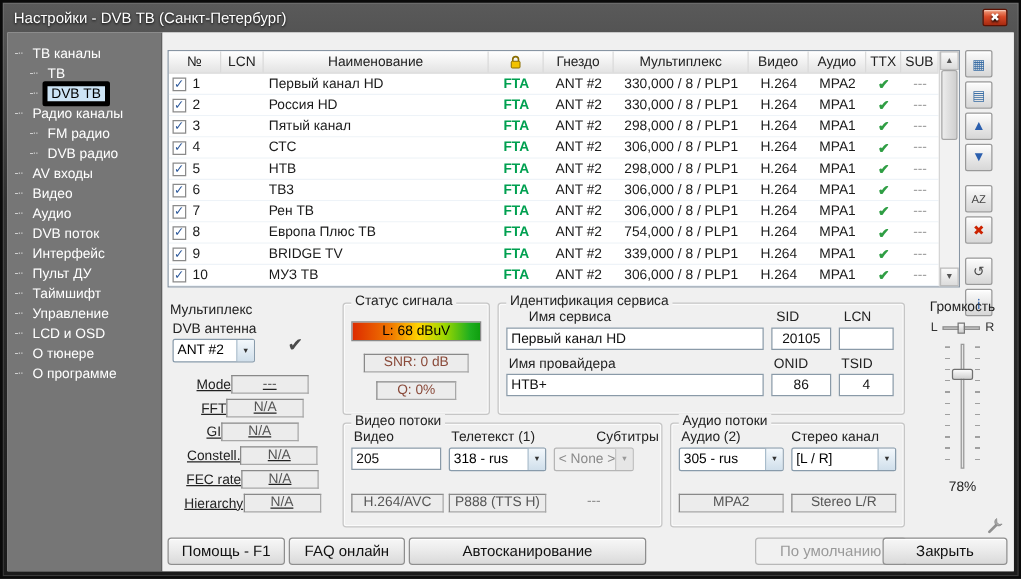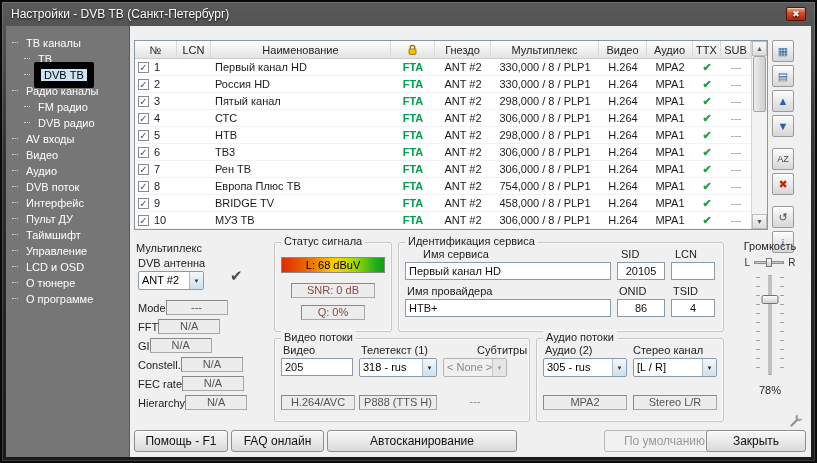--- a/index.html
+++ b/index.html
@@ -12,21 +12,21 @@
   .close-btn{margin-left:auto;width:20px;height:14px;background:linear-gradient(#f0a080,#d84a28 45%,#a82a10);border:1px solid #5d1203;border-radius:2px;color:#fff;font-size:9px;line-height:12px;text-align:center;box-shadow:inset 0 1px 0 rgba(255,255,255,.45);cursor:default;}
   .client{position:absolute;left:4px;right:4px;top:24px;bottom:4px;display:flex;background:#f0f0f0;}
 
   
   .sidebar{width:124px;background:#767676;box-shadow:inset -1px 0 0 rgba(0,0,0,.25);padding-top:9px;flex:none;}
   .tree-item{display:flex;align-items:center;height:16px;font-size:11px;color:#fff;cursor:default;}
   .tree-item::before{content:"";width:6px;height:1px;border-top:1px dotted #cfcfcf;margin-right:4px;flex:none;}
   .tree-item.lvl0{padding-left:6px;}
   .tree-item.lvl1{padding-left:18px;}
   .tree-label{padding:1px 4px;white-space:nowrap;}
-  .tree-label.selected{background:#cde4f5;border:7px solid #000000;border-radius:2px;color:#000;padding:0 3px;}
+  .tree-label.selected{background:#cde4f5;border:4px solid #000000;border-radius:2px;color:#000;padding:0 3px;}
 
   .main{flex:1;position:relative;background:#f0f0f0;}
 
   
   .chtable{position:absolute;left:4px;top:14px;width:634px;height:190px;background:#fff;border:1px solid #8895a3;display:flex;}
   .tgrid{flex:1;display:flex;flex-direction:column;overflow:hidden;}
   .thead{height:18px;display:flex;background:linear-gradient(#ffffff,#f1f1f1 50%,#e3e3e3);border-bottom:1px solid #cdcdcd;flex:none;}
   .thead .tc{display:flex;align-items:center;justify-content:center;font-size:11px;color:#222;border-right:1px solid #dadada;}
   .tbody{flex:1;}
   .trow{height:17px;display:flex;border-bottom:1px solid #eef3f8;background:#fff;}
@@ -65,21 +65,21 @@
   .combo.disabled .val{color:#8a8a8a;}
   .combo.disabled .arrow{background:#e6e6e6;color:#999;border-left-color:#c5c5c5;}
 
   
   .g-mux{left:4px;top:216px;width:134px;height:186px;}
   .g-mux .glabel{position:absolute;left:2px;top:0;}
   .mux-ant-label{position:absolute;left:4px;top:15px;font-size:11px;color:#222;}
   .mux-combo{left:4px;top:29px;width:66px;}
   .apply-check{position:absolute;left:96px;top:25px;font-size:15px;color:#4a4a4a;}
   #mux-rows{position:absolute;left:4px;top:58px;right:2px;}
-  .mux-row{display:flex;justify-content:flex-start;align-items:center;height:15px;margin-bottom:4px;font-size:11px;color:#222;}
+  .mux-row{display:flex;justify-content:center;align-items:center;height:15px;margin-bottom:4px;font-size:11px;color:#222;text-decoration:underline;}
   .mux-val{width:62px;flex:none;}
 
   
   .g-signal{left:144px;top:216px;width:118px;height:90px;}
   .sigbar{position:absolute;left:6px;top:14px;width:104px;height:16px;border:1px solid #8a8a8a;display:flex;align-items:center;justify-content:center;font-size:11px;color:#000;background:linear-gradient(90deg,#dd2b00,#f07800 30%,#ffd400 52%,#9ed800 72%,#1faf1f 92%,#0f9f0f);}
   .snr{position:absolute;left:16px;top:40px;width:84px;color:#8a4a3a;}
   .qual{position:absolute;left:26px;top:62px;width:64px;color:#8a4a3a;}
 
   
   .g-service{left:268px;top:216px;width:326px;height:90px;}
@@ -354,21 +354,21 @@
               </div>
               <div class="trow">
                 <div class="tc c-num">
                   <span class="cb">✓</span>
                   <span>9</span>
                 </div>
                 <div class="tc c-lcn"></div>
                 <div class="tc c-name">BRIDGE TV</div>
                 <div class="tc c-lock fta">FTA</div>
                 <div class="tc c-socket">ANT #2</div>
-                <div class="tc c-mux">458,000 / 8 / PLP1</div>
+                <div class="tc c-mux">339,000 / 8 / PLP1</div>
                 <div class="tc c-video">H.264</div>
                 <div class="tc c-audio">MPA1</div>
                 <div class="tc c-ttx">
                   <span class="ttx-check">✔</span>
                 </div>
                 <div class="tc c-sub">---</div>
               </div>
               <div class="trow">
                 <div class="tc c-num">
                   <span class="cb">✓</span>

